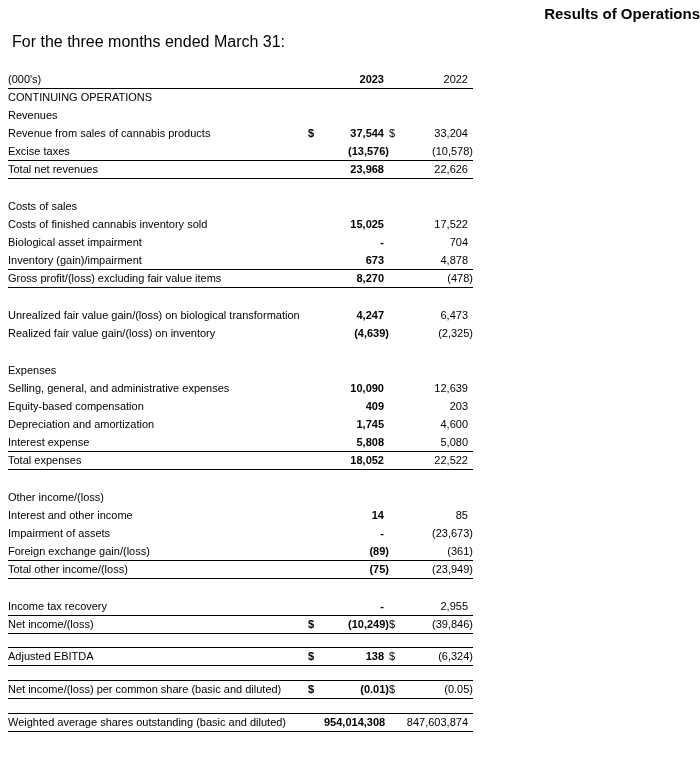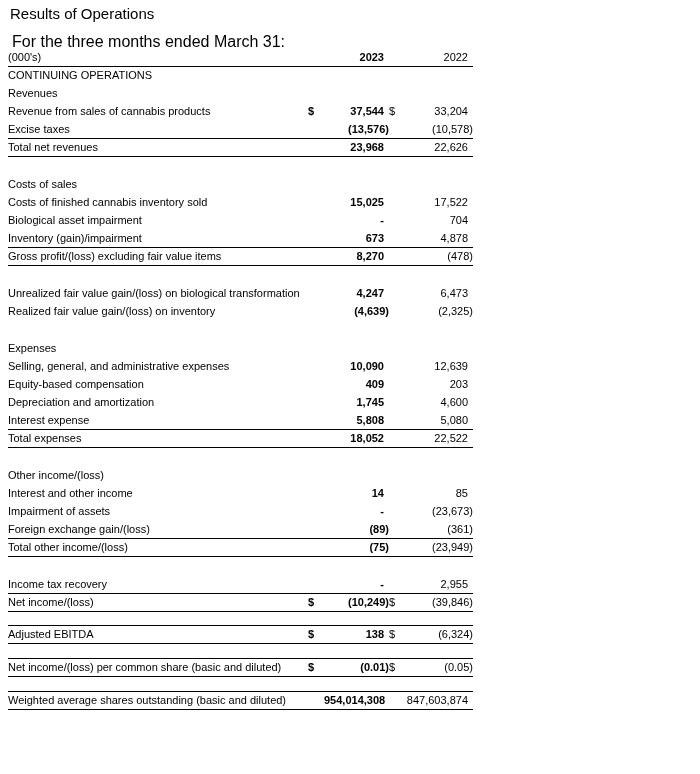--- a/index.html
+++ b/index.html
@@ -8,33 +8,34 @@
     width: 700px;
     height: 774px;
     overflow: hidden;
     font-family: "Liberation Sans", "DejaVu Sans", sans-serif;
     color: #000000;
   }
   .page { padding: 5px 0 0 8px; }
 
   .doc-title {
     font-size: 15px;
-    font-weight: 400;
+    font-weight: 700;
     line-height: 17px;
     padding-left: 2px;
+    text-align: right;
   }
   .subtitle {
     margin-top: 13px;
     font-size: 16px;
     line-height: 13px;
     padding-left: 4px;
   }
 
   table.fin {
-    margin-top: 0;
+    margin-top: 22px;
     width: 465px;
     border-collapse: collapse;
     table-layout: fixed;
     font-size: 11px;
   }
   col.c-label-col { width: 300px; }
   col.c-cur1-col  { width: 16px; }
   col.c-val1-col  { width: 65px; }
   col.c-cur2-col  { width: 16px; }
   col.c-val2-col  { width: 68px; }

